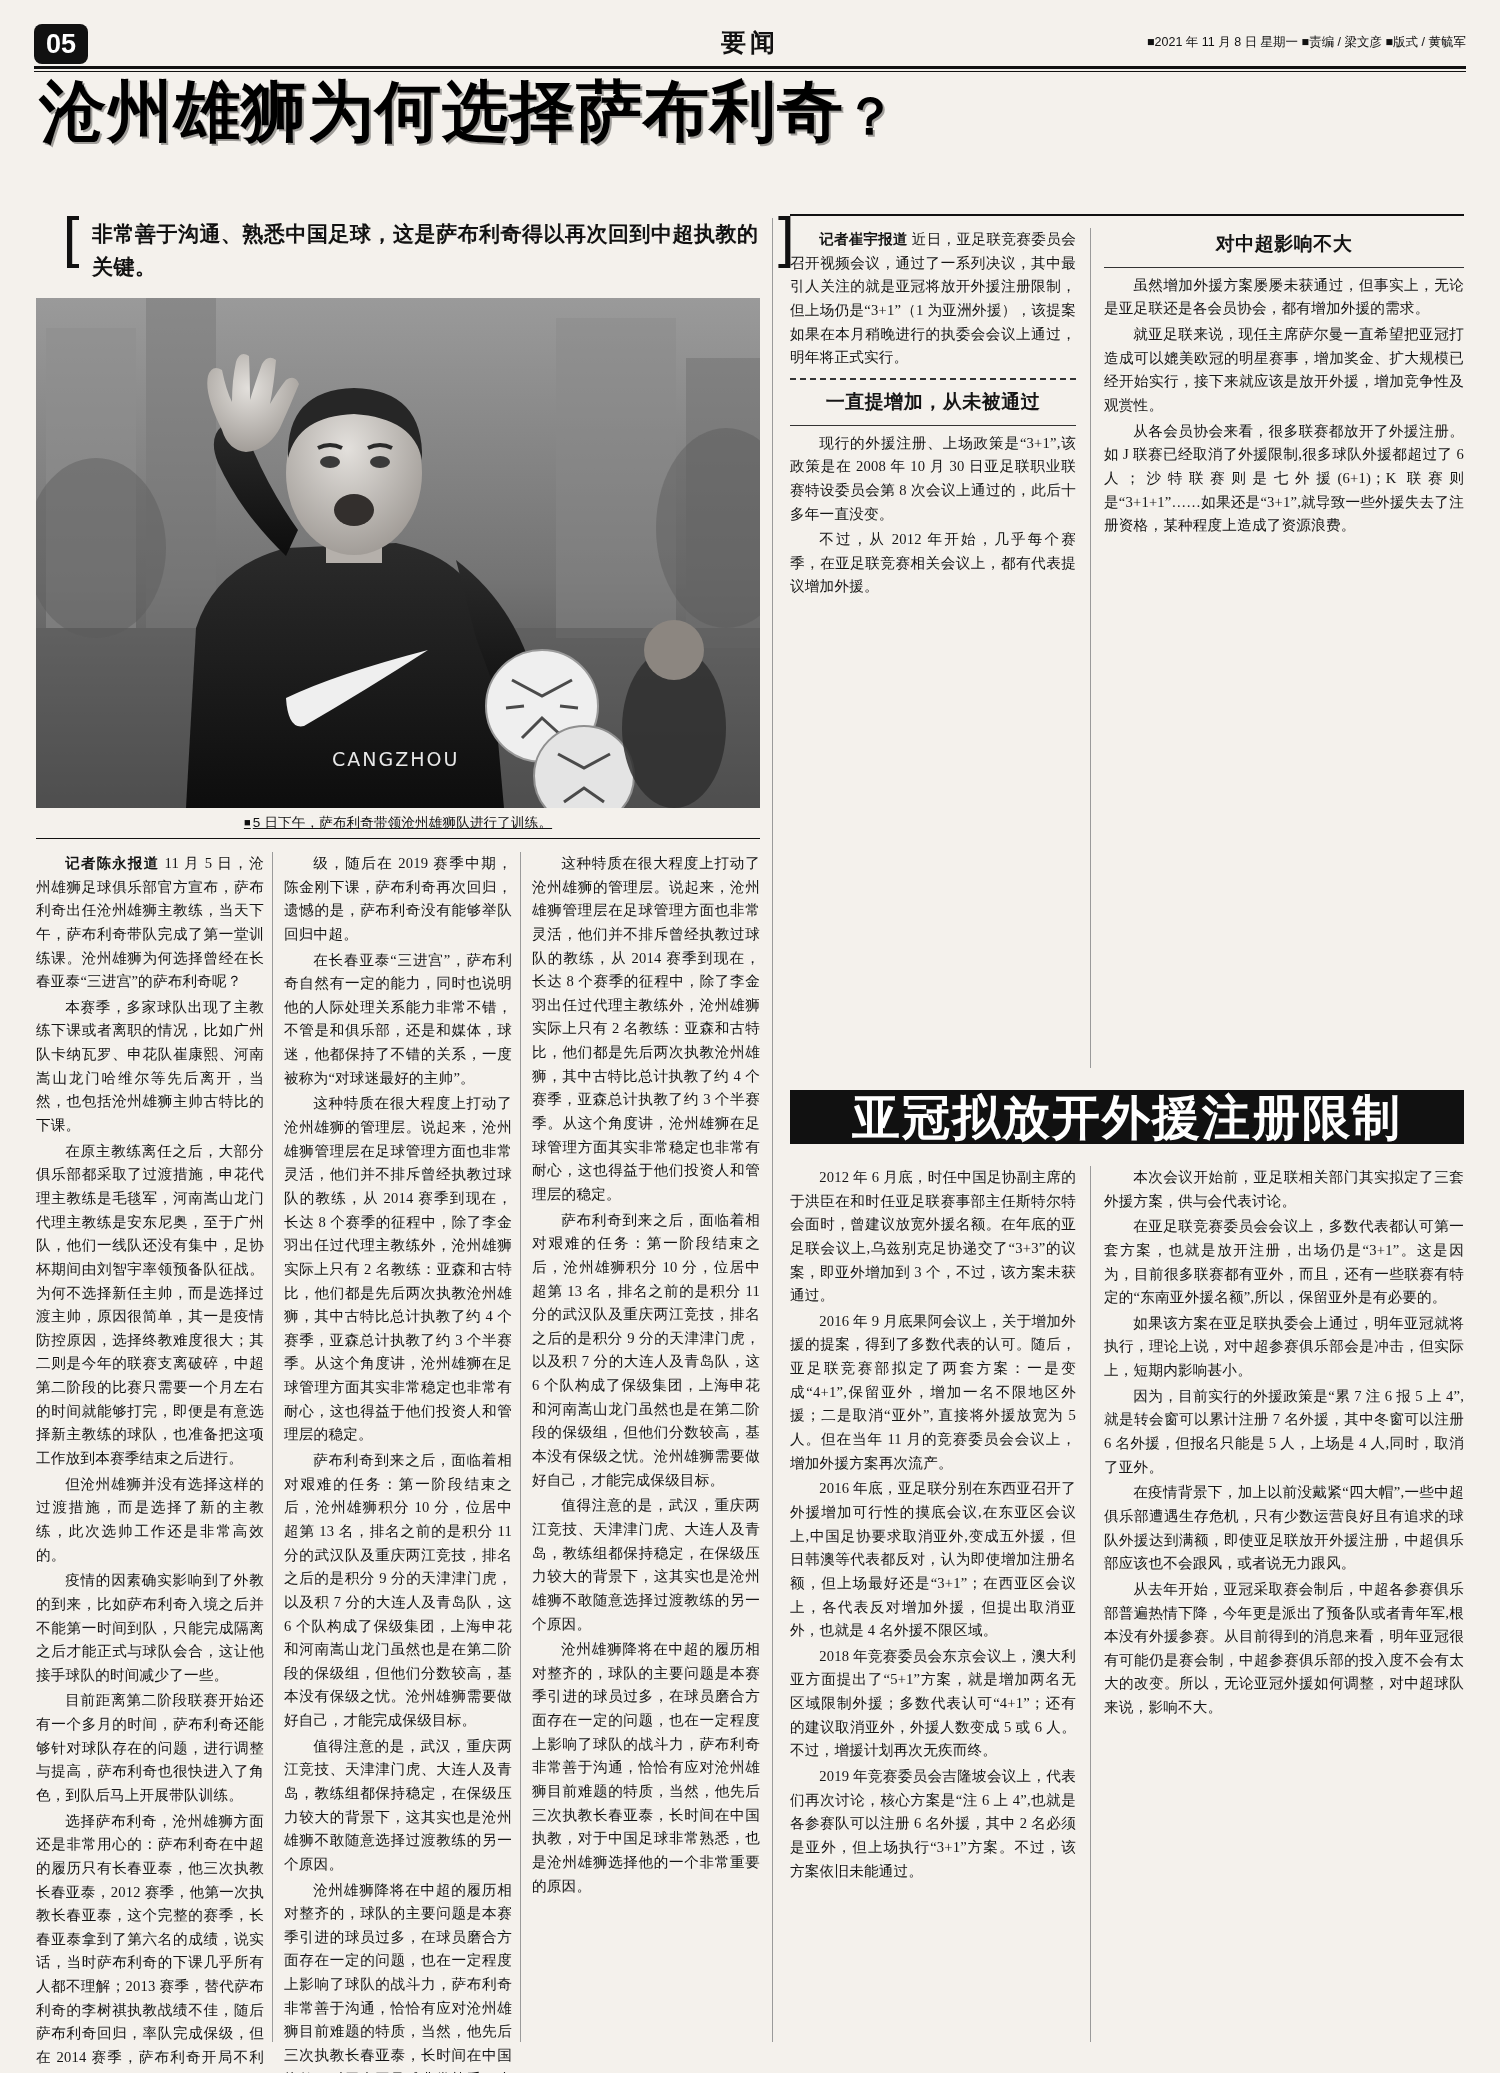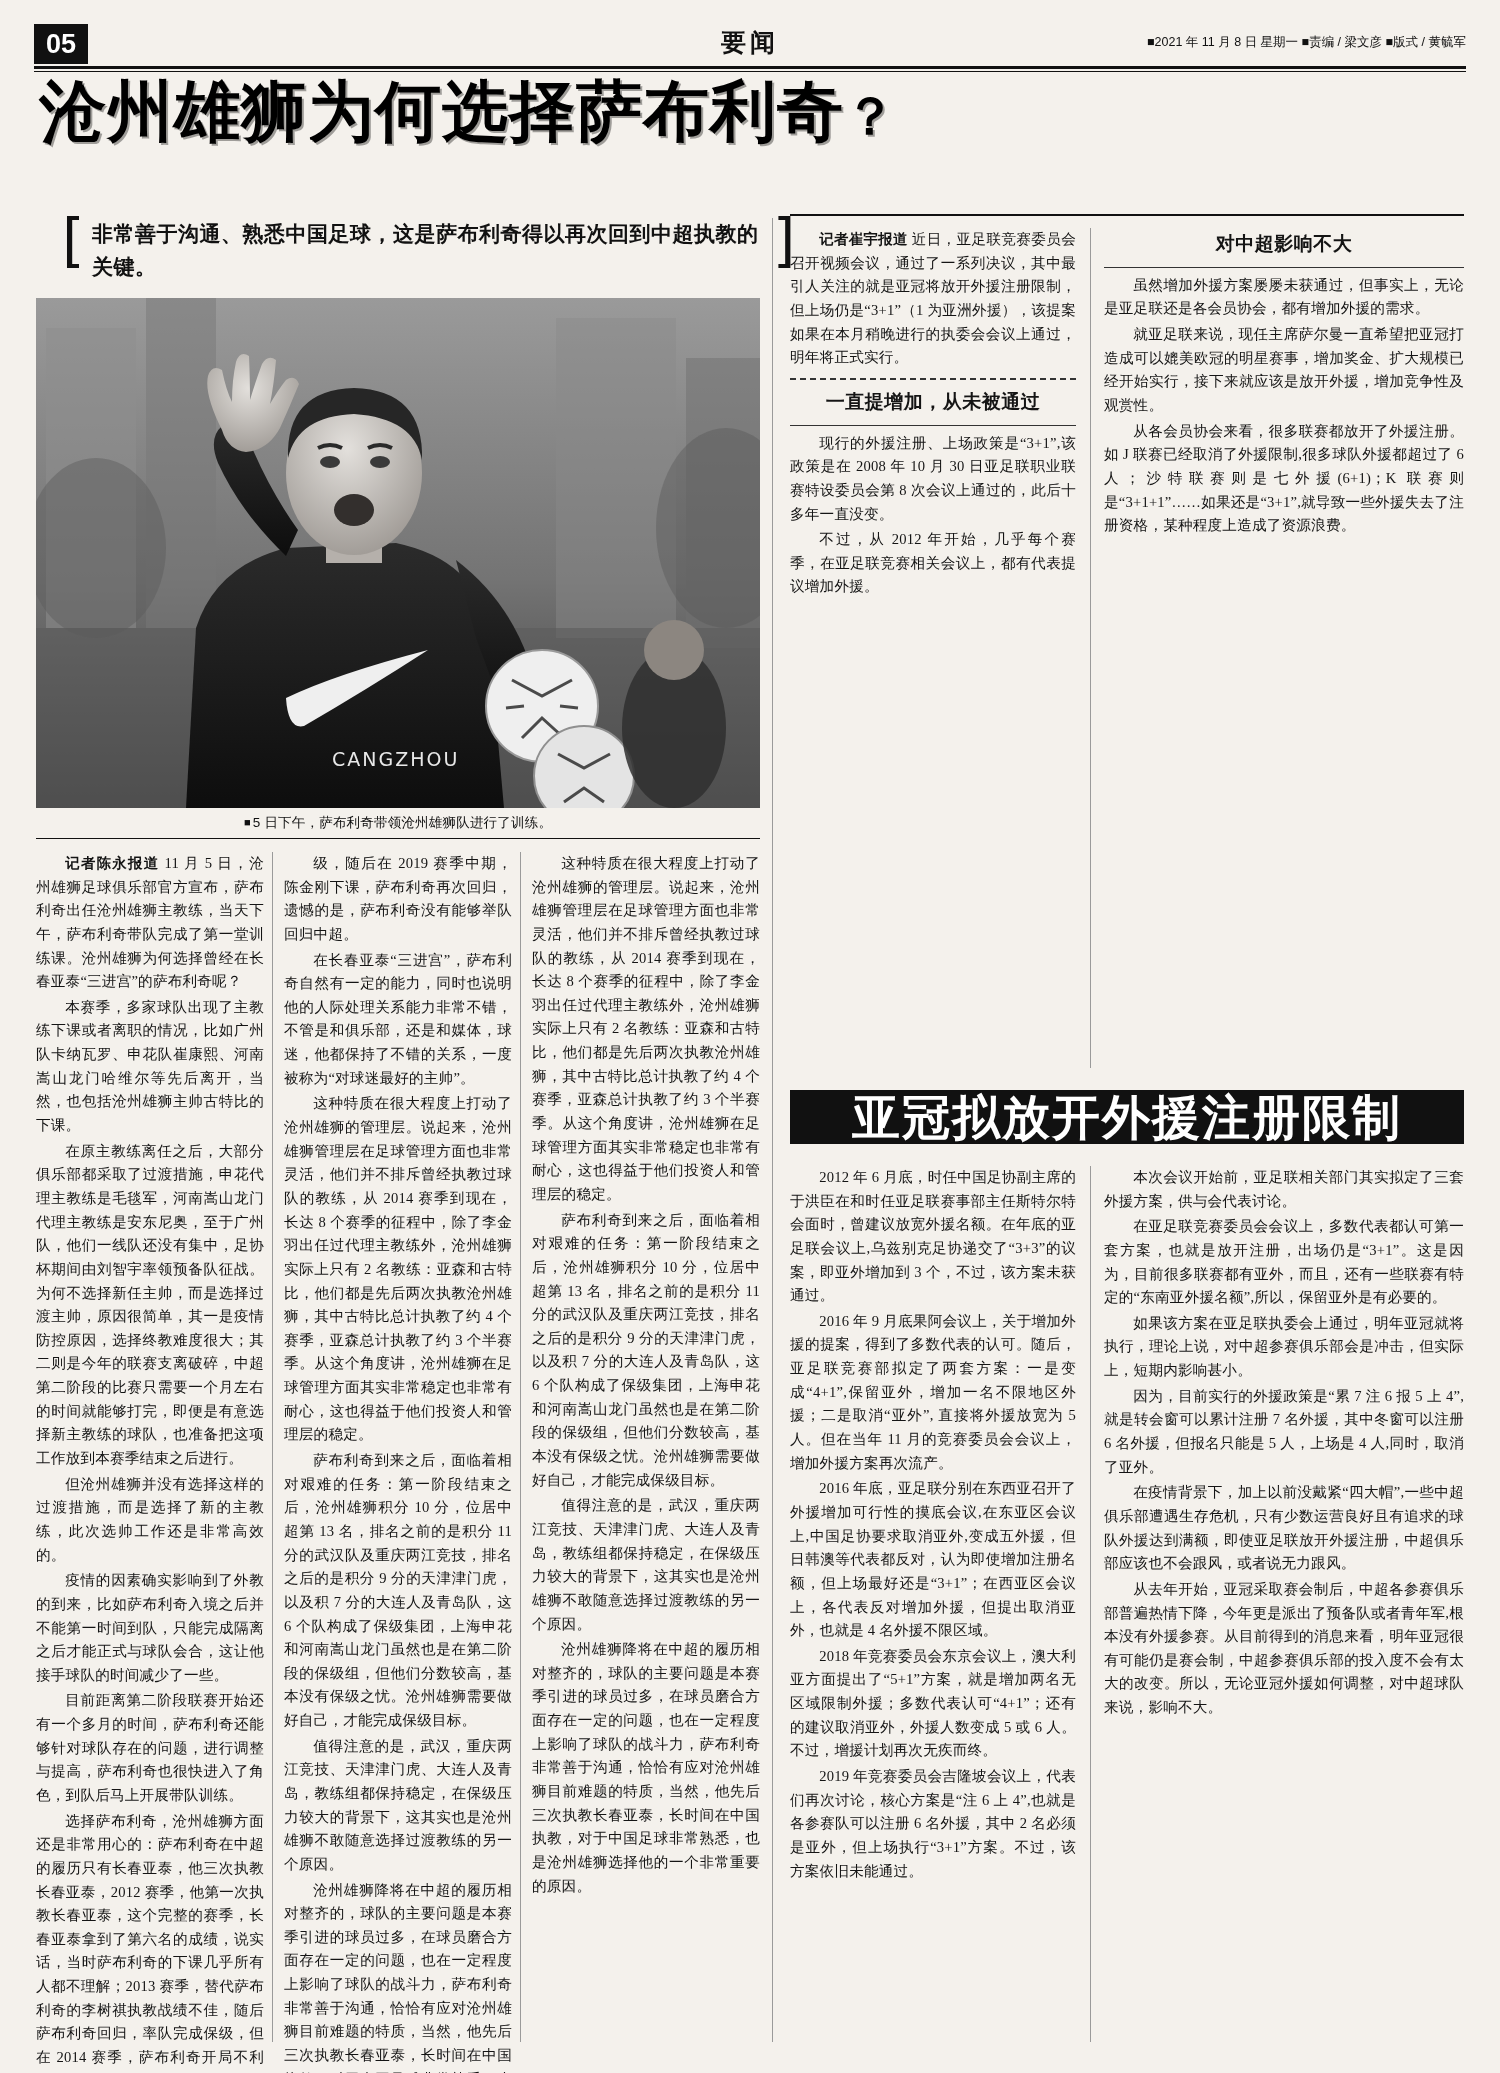--- a/index.html
+++ b/index.html
@@ -35,20 +35,21 @@
     width: 54px;
     height: 40px;
     background: #111;
     color: #fff;
     font-family: "Liberation Sans", sans-serif;
     font-weight: bold;
     font-size: 27px;
     line-height: 40px;
     text-align: center;
     letter-spacing: 0px;
+    border-radius: 8px;
   }
   .masthead-title {
     position: absolute;
     left: 0;
     right: 0;
     top: 2px;
     text-align: center;
     font-family: "DejaVu Sans", sans-serif;
     font-weight: bold;
     font-size: 25px;
@@ -137,20 +138,21 @@
   .photo-svg { display: block; width: 100%; height: 100%; }
   .caption {
     position: absolute;
     top: 814px;
     left: 36px;
     width: 724px;
     font-family: "Liberation Sans", sans-serif;
     font-size: 13.5px;
     letter-spacing: 0.2px;
     text-align: center;
+    text-decoration: underline;
   }
   .caption .sq {
     font-size: 11px;
     vertical-align: 1px;
     margin-right: 2px;
   }
   .caption-rule {
     position: absolute;
     top: 838px;
     left: 36px;

